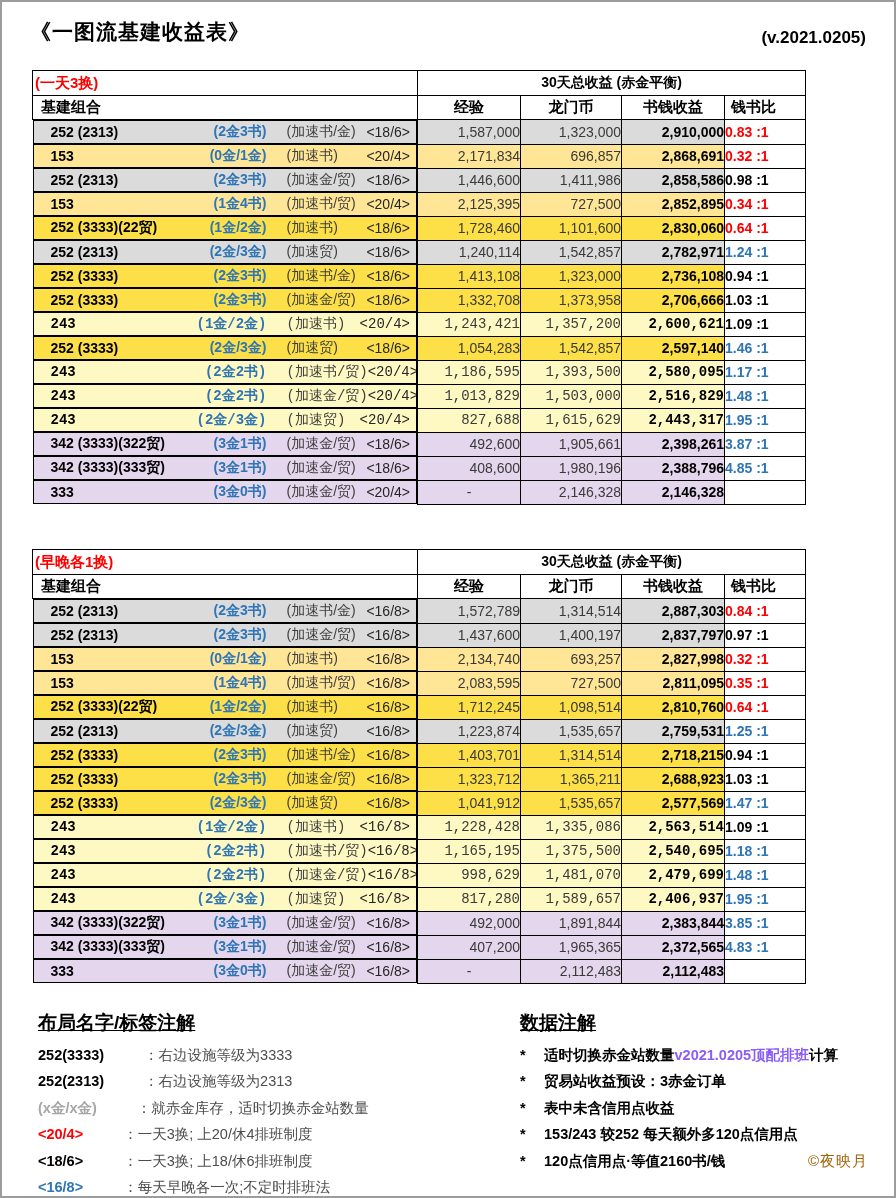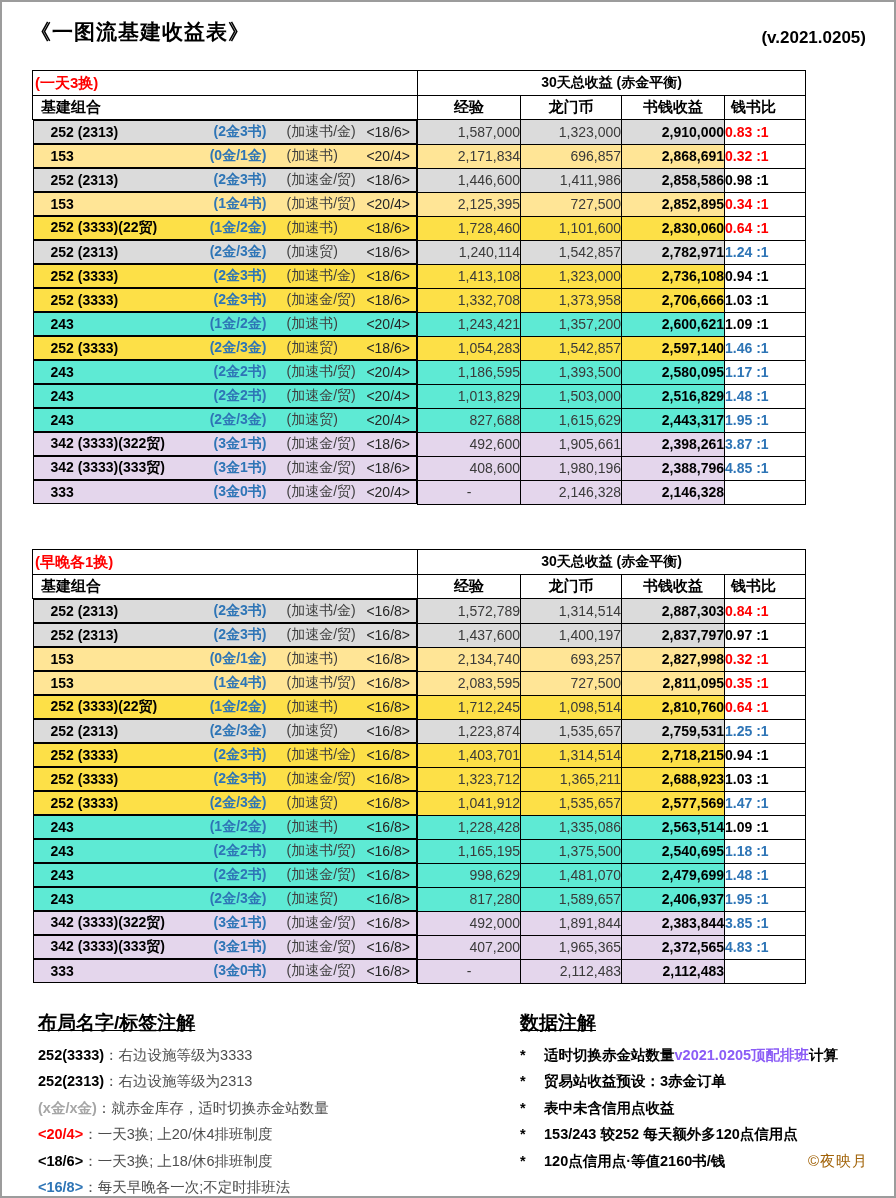--- a/index.html
+++ b/index.html
@@ -29,31 +29,31 @@
 
   td.num { text-align:right; padding-right:10px; color:#3a3a3a; }
   td.num.dash { text-align:center; padding-right:0; }
   td.total { text-align:right; padding-right:10px; font-weight:700; color:#000; }
   td.ratio { text-align:left; padding-left:6px; font-weight:700; background:#fff; }
   .rc-red { color:#ff0000; } .rc-blue { color:#2e75b6; } .rc-black { color:#000; }
 
   .band-gray { background:#dbdbdb; }
   .band-yellow { background:#ffe596; }
   .band-green { background:#fde047; }
-  .band-blue { background:#5eead4; }
+  .band-blue { background:#fef9c3;font-family:Liberation Mono, monospace; }
   .band-purple { background:#e4d6ec; }
 
   .foot { position:absolute; top:1008px; font-size:14.5px; }
   .foot-left { left:36px; }
   .foot-right { left:518px; }
   .foot h3 { font-size:19px; font-weight:700; text-decoration:underline; color:#000; margin-bottom:6px; }
   .foot .line { height:26.4px; line-height:26.4px; white-space:nowrap; }
   .lg-label { font-weight:700; }
   .lb-black { color:#000; } .lb-gray { color:#a6a6a6; } .lb-red { color:#ff0000; } .lb-blue { color:#2e75b6; }
-  .lg-desc { color:#4d4d4d; }
+  .lg-desc { color:#4d4d4d;padding-left:40px; }
   .note-line { font-weight:700; color:#000; }
   .note-bullet { display:inline-block; width:24px; }
   .np-red { color:#8b5cf6; }
   .watermark { position:absolute; left:806px; top:1150px; font-size:15px; color:#a16207; letter-spacing:1px; }
 </style>
 </head>
 <body>
 
 <div class="page">
   <div class="title">《一图流基建收益表》</div>

